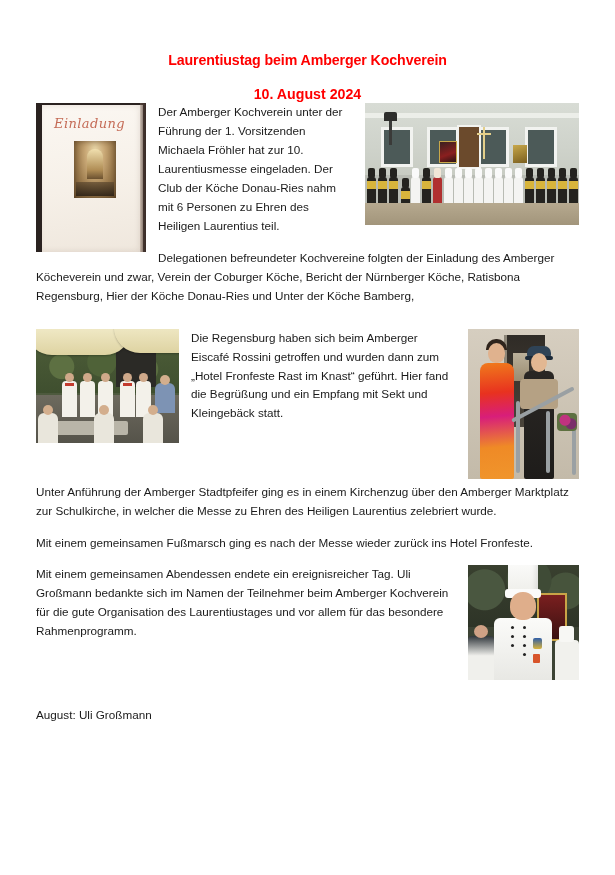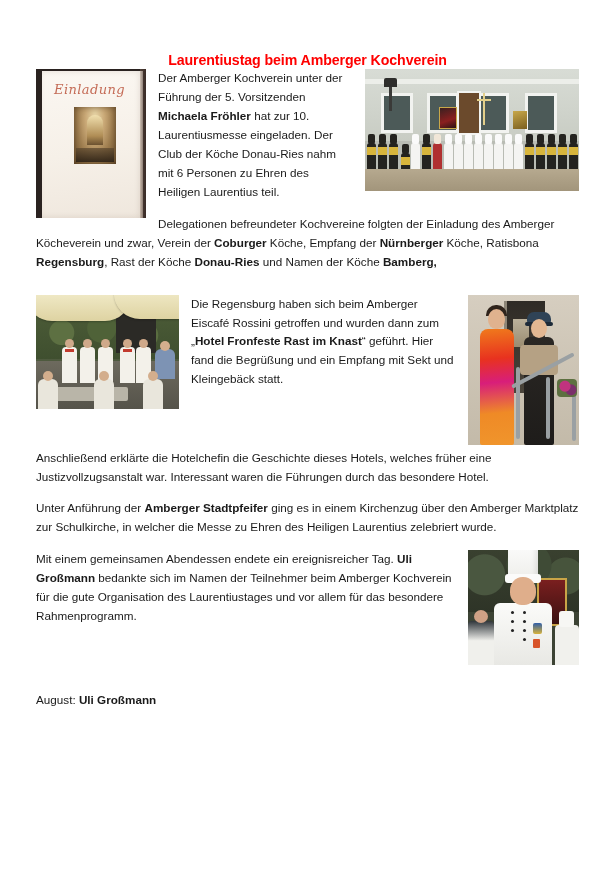--- a/index.html
+++ b/index.html
@@ -54,21 +54,21 @@
     box-sizing: border-box;
     width: 615px;
   }
   p.para {
     font-size: 11.7px;
     line-height: 1.62;
     margin: 0 0 13px 0;
     text-align: left;
     color: #1a1a1a;
   }
-  p.para b, .bold { font-weight: bold; }
+  p.para b, .bold { font-weight: normal; }
 
   .spacer-10 { height: 10px; }
 
   
   .img-frame { overflow: hidden; position: relative; display: block; }
 
   .float-left  { float: left;  margin: 0 12px 4px 0; }
   .float-right { float: right; margin: 0 0 4px 12px; }
   .clearfix::after { content: ""; display: block; clear: both; }
 
@@ -376,20 +376,21 @@
     content:""; position:absolute; left:4px; top:-14px; width:15px; height:16px;
     background:#f7f7f4; border-radius:3px;
   }
 </style>
 </head>
 <body>
 
 <div class="page">
 
   <h1 class="doc-title">Laurentiustag beim Amberger Kochverein</h1>
+  <h2 class="doc-subtitle">10. August 2024</h2>
 
   <div class="body-area">
 
     <div class="clearfix">
 
       <div class="img-frame float-left pic-invite">
         <div class="card">
           <div class="script-title">Einladung</div>
           <div class="altar"></div>
         </div>
@@ -427,23 +428,23 @@
           <div class="p" style="left:149px;"></div>
           <div class="p band" style="left:160px;"></div>
           <div class="p band" style="left:171px;"></div>
           <div class="p band" style="left:182px;"></div>
           <div class="p band" style="left:193px;"></div>
           <div class="p band" style="left:204px;"></div>
         </div>
         <div class="ground"></div>
       </div>
 
-      <p class="para"><span>Der Amberger Kochverein unter der Führung der 5. Vorsitzenden </span><b>Michaela Fröhler</b><span> hat zur 10. Laurentiusmesse eingeladen. Der Club der Köche Donau-Ries nahm mit 6 Personen zu Ehren des Heiligen Laurentius teil.</span></p>
-
-      <p class="para"><span>Delegationen befreundeter Kochvereine folgten der Einladung des Amberger Köcheverein und zwar, Verein der </span><b>Coburger</b><span> Köche, Empfang der </span><b>Nürnberger</b><span> Köche, Ratisbona </span><b>Regensburg</b><span>, Rast der Köche </span><b>Donau-Ries</b><span> und Namen der Köche </span><b>Bamberg,</b></p>
+      <p class="para"><span>Der Amberger Kochverein unter der Führung der 1. Vorsitzenden </span><b>Michaela Fröhler</b><span> hat zur 10. Laurentiusmesse eingeladen. Der Club der Köche Donau-Ries nahm mit 6 Personen zu Ehren des Heiligen Laurentius teil.</span></p>
+
+      <p class="para"><span>Delegationen befreundeter Kochvereine folgten der Einladung des Amberger Köcheverein und zwar, Verein der </span><b>Coburger</b><span> Köche, Bericht der </span><b>Nürnberger</b><span> Köche, Ratisbona </span><b>Regensburg</b><span>, Hier der Köche </span><b>Donau-Ries</b><span> und Unter der Köche </span><b>Bamberg,</b></p>
     </div>
 
     <div class="spacer-10"></div>
 
 
     <div class="clearfix">
 
       <div class="img-frame float-left pic-cafe">
         <div class="hedge"></div>
         <div class="walldark"></div>
@@ -482,24 +483,24 @@
           <div class="bar b2"></div>
           <div class="bar b3"></div>
           <div class="bar b4"></div>
         </div>
         <div class="flowers"></div>
       </div>
 
       <p class="para"><span>Die Regensburg haben sich beim Amberger Eiscafé Rossini getroffen und wurden dann zum „</span><b>Hotel Fronfeste Rast im Knast</b><span>“ geführt. Hier fand die Begrüßung und ein Empfang mit Sekt und Kleingebäck statt.</span></p>
     </div>
 
-    <p class="para">Anschließend erklärte die Hotelchefin die Geschichte dieses Hotels, welches früher eine Justizvollzugsanstalt war. Interessant waren die Führungen durch das besondere Hotel.</p>
 
     <p class="para"><span>Unter Anführung der </span><b>Amberger Stadtpfeifer</b><span> ging es in einem Kirchenzug über den Amberger Marktplatz zur Schulkirche, in welcher die Messe zu Ehren des Heiligen Laurentius zelebriert wurde.</span></p>
 
+    <p class="para">Mit einem gemeinsamen Fußmarsch ging es nach der Messe wieder zurück ins Hotel Fronfeste.</p>
 
 
     <div class="clearfix">
       <div class="img-frame float-right pic-chef">
         <div class="trees"></div>
         <div class="flagstand"></div>
         <div class="side-l"></div>
         <div class="side-r"></div>
         <div class="main">
           <div class="toque"></div>

